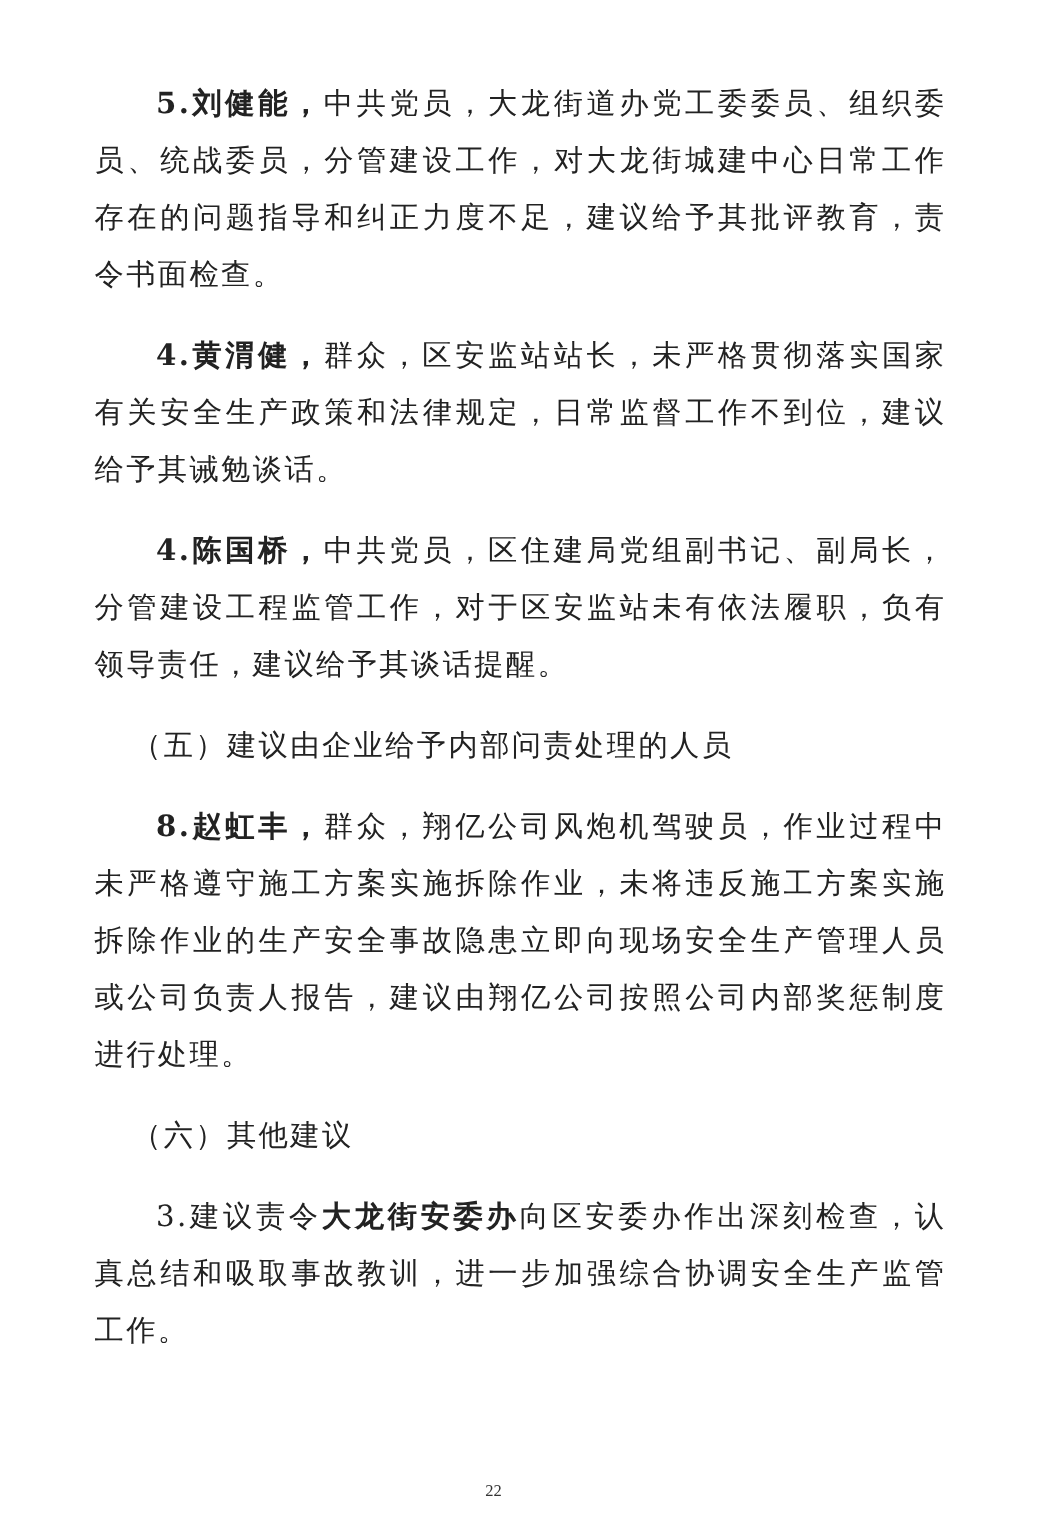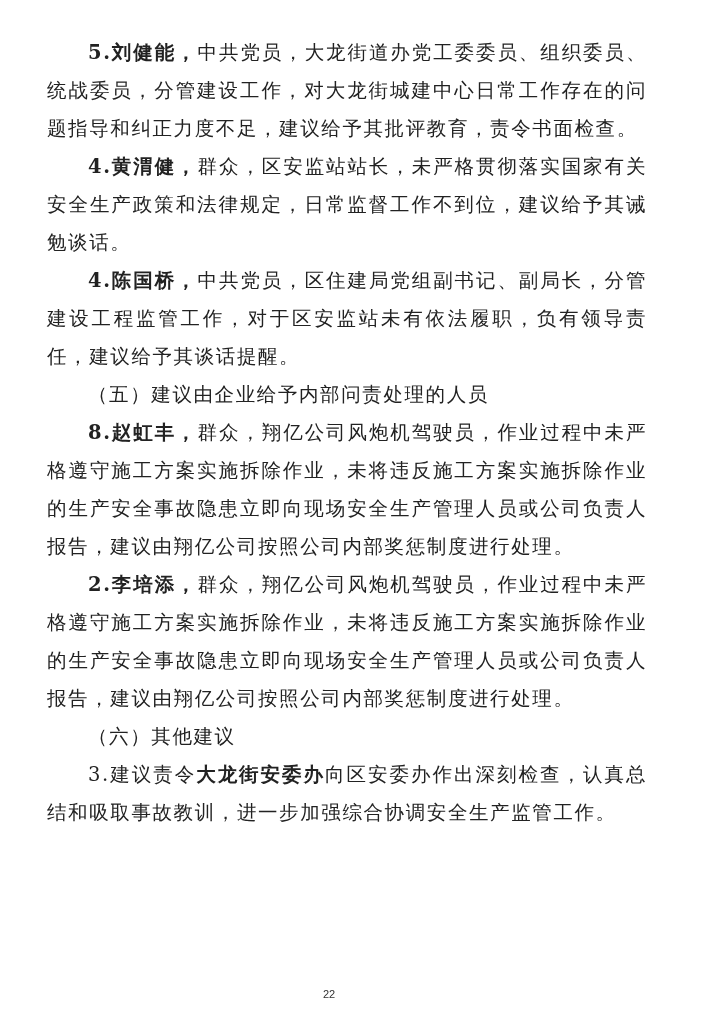--- a/index.html
+++ b/index.html
@@ -1,35 +1,34 @@
 <!DOCTYPE html>
 <html><head>
 <meta charset="utf-8">
 <style>
   html, body { margin: 0; padding: 0; background: #fff; }
   body { width: 703px; height: 1022px; position: relative; overflow: hidden;
          font-family: "DejaVu Serif", "Liberation Serif", serif; color: #222; }
   .page { position: absolute; left: 47px; top: 34px; width: 600px; }
-  .para { margin: 0; font-size: 19.5px; line-height: 38px; text-align: justify;
+  .para { margin: 16px; font-size: 19.5px; line-height: 38px; text-align: justify;
           text-indent: 41px; letter-spacing: 1.6px; }
   .heading { margin: 0; font-size: 19.5px; line-height: 38px; text-indent: 41px;
              font-weight: normal; letter-spacing: 1.6px; }
   .b { font-weight: bold; }
   .pagenum { position: absolute; left: 0; width: 658px; top: 988px; text-align: center;
-             font-size: 11px; font-family: Liberation Sans, sans-serif; color: #333; }
+             font-size: 11px; font-family: Liberation Serif, serif; color: #333; }
 </style>
 </head>
 <body>
 
 <div class="page">
   <p class="para"><span class="b">5.刘健能，</span><span>中共党员，大龙街道办党工委委员、组织委员、统战委员，分管建设工作，对大龙街城建中心日常工作存在的问题指导和纠正力度不足，建议给予其批评教育，责令书面检查。</span></p>
   <p class="para"><span class="b">4.黄渭健，</span><span>群众，区安监站站长，未严格贯彻落实国家有关安全生产政策和法律规定，日常监督工作不到位，建议给予其诫勉谈话。</span></p>
   <p class="para"><span class="b">4.陈国桥，</span><span>中共党员，区住建局党组副书记、副局长，分管建设工程监管工作，对于区安监站未有依法履职，负有领导责任，建议给予其谈话提醒。</span></p>
 
   <p class="heading">（五）建议由企业给予内部问责处理的人员</p>
   <p class="para"><span class="b">8.赵虹丰，</span><span>群众，翔亿公司风炮机驾驶员，作业过程中未严格遵守施工方案实施拆除作业，未将违反施工方案实施拆除作业的生产安全事故隐患立即向现场安全生产管理人员或公司负责人报告，建议由翔亿公司按照公司内部奖惩制度进行处理。</span></p>
-  <p class="para"><span class="b">2.李培添，</span><span>群众，翔亿公司风炮机驾驶员，作业过程中未严格遵守施工方案实施拆除作业，未将违反施工方案实施拆除作业的生产安全事故隐患立即向现场安全生产管理人员或公司负责人报告，建议由翔亿公司按照公司内部奖惩制度进行处理。</span></p>
 
   <p class="heading">（六）其他建议</p>
   <p class="para"><span>3.建议责令</span><span class="b">大龙街安委办</span><span>向区安委办作出深刻检查，认真总结和吸取事故教训，进一步加强综合协调安全生产监管工作。</span></p>
 </div>
 
 <div class="pagenum">22</div>
 
 </body></html>

